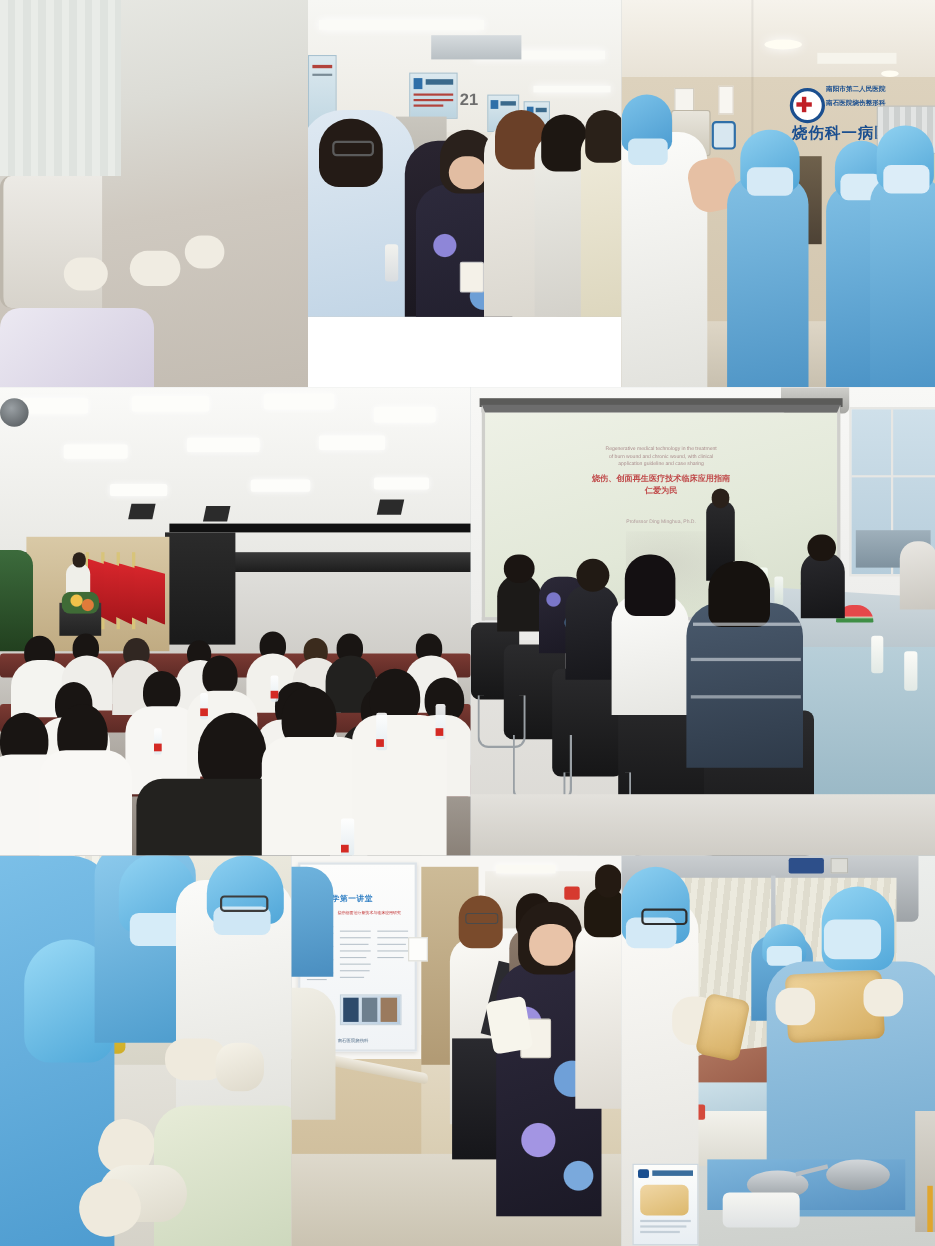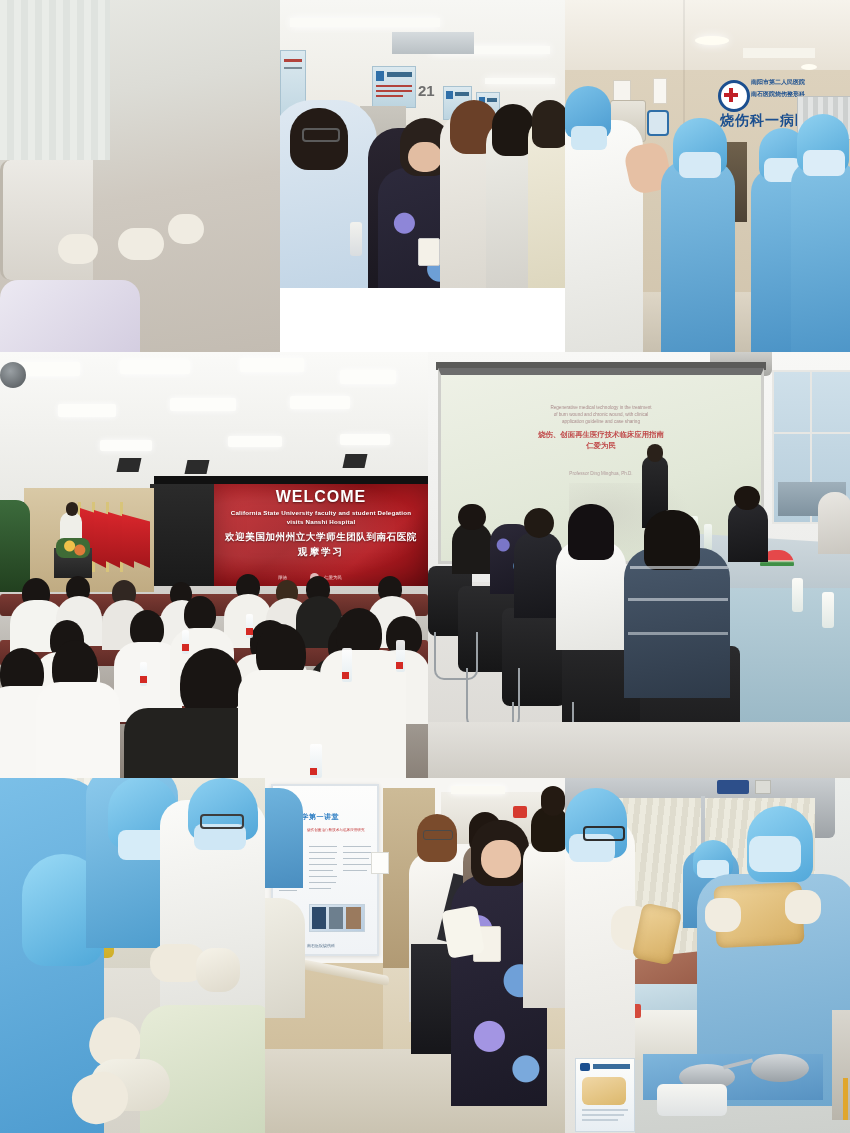--- a/index.html
+++ b/index.html
@@ -237,30 +237,20 @@
         <div class="panelLight" style="left:100px;top:88px;width:52px;height:11px;"></div>
         <div class="panelLight" style="left:228px;top:84px;width:54px;height:11px;"></div>
         <div class="panelLight" style="left:340px;top:82px;width:50px;height:11px;"></div>
         <div style="position:absolute;left:0;top:10px;width:26px;height:26px;background:radial-gradient(circle at 40% 35%,#9aa0a4,#4f5457);border-radius:50%;"></div>
 
         <div class="truss"></div>
         <div style="position:absolute;left:118px;top:106px;width:22px;height:14px;background:#2b2b2b;transform:skewX(-12deg);"></div>
         <div style="position:absolute;left:186px;top:108px;width:22px;height:14px;background:#2b2b2b;transform:skewX(-12deg);"></div>
         <div style="position:absolute;left:344px;top:102px;width:22px;height:14px;background:#2b2b2b;transform:skewX(-12deg);"></div>
 
-        <div class="screen" style="left:214px;top:130px;width:214px;height:104px;">
-          <div class="wtitle" style="top:6px;font-size:16px;letter-spacing:1px;">WELCOME</div>
-          <div class="wtitle" style="top:27px;font-size:6.2px;letter-spacing:.2px;">California State University faculty and student Delegation</div>
-          <div class="wtitle" style="top:36px;font-size:6.2px;letter-spacing:.2px;">visits Nanshi Hospital</div>
-          <div class="wtitle" style="top:49px;font-size:9.6px;letter-spacing:.5px;">欢迎美国加州州立大学师生团队到南石医院</div>
-          <div class="wtitle" style="top:64px;font-size:9.6px;letter-spacing:2px;">观摩学习</div>
-          <div style="position:absolute;left:64px;bottom:6px;font-size:4.5px;color:#f3d6d6;">厚德</div>
-          <div style="position:absolute;left:96px;bottom:4px;width:9px;height:9px;border-radius:50%;background:#e0b9b9;"></div>
-          <div style="position:absolute;left:110px;bottom:6px;font-size:4.5px;color:#f3d6d6;">仁爱为民</div>
-        </div>
         <div style="position:absolute;left:154px;top:124px;width:274px;height:8px;background:#111;"></div>
         <div style="position:absolute;left:150px;top:132px;width:64px;height:102px;background:linear-gradient(180deg,#2b2b2b,#1a1a1a);"></div>
 
         <div style="position:absolute;left:24px;top:136px;width:130px;height:104px;background:linear-gradient(180deg,#d9c9a6,#c0ab82);"></div>
         <div class="pole" style="left:78px;top:150px;height:70px;"></div>
         <div class="pole" style="left:92px;top:150px;height:70px;"></div>
         <div class="pole" style="left:106px;top:150px;height:70px;"></div>
         <div class="pole" style="left:120px;top:150px;height:70px;"></div>
         <div class="flag" style="left:80px;top:156px;width:26px;height:60px;clip-path:polygon(0 0,100% 14%,100% 100%,0 78%);"></div>
         <div class="flag" style="left:94px;top:158px;width:26px;height:58px;clip-path:polygon(0 0,100% 14%,100% 100%,0 78%);"></div>

